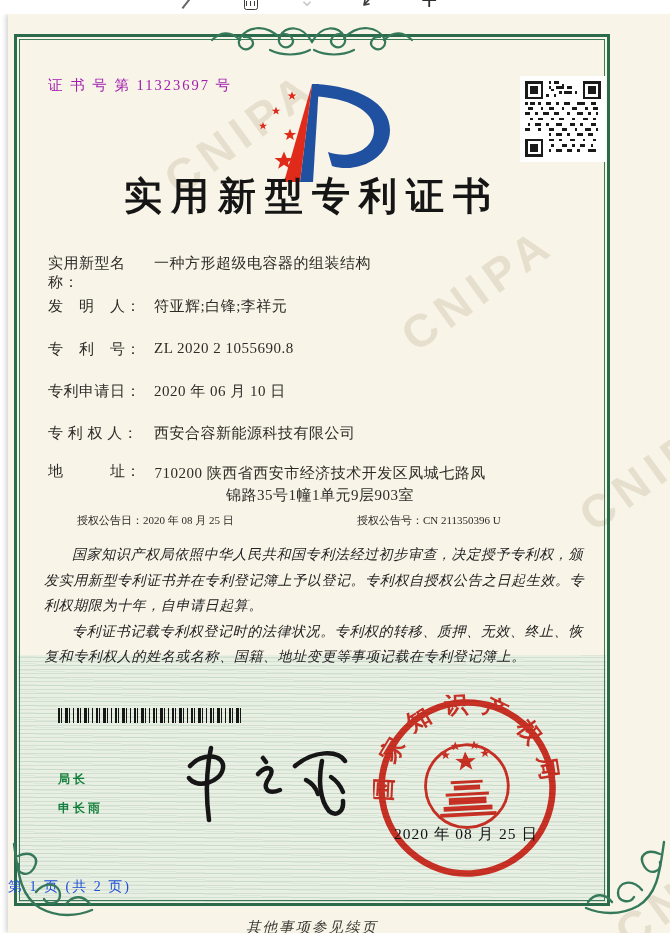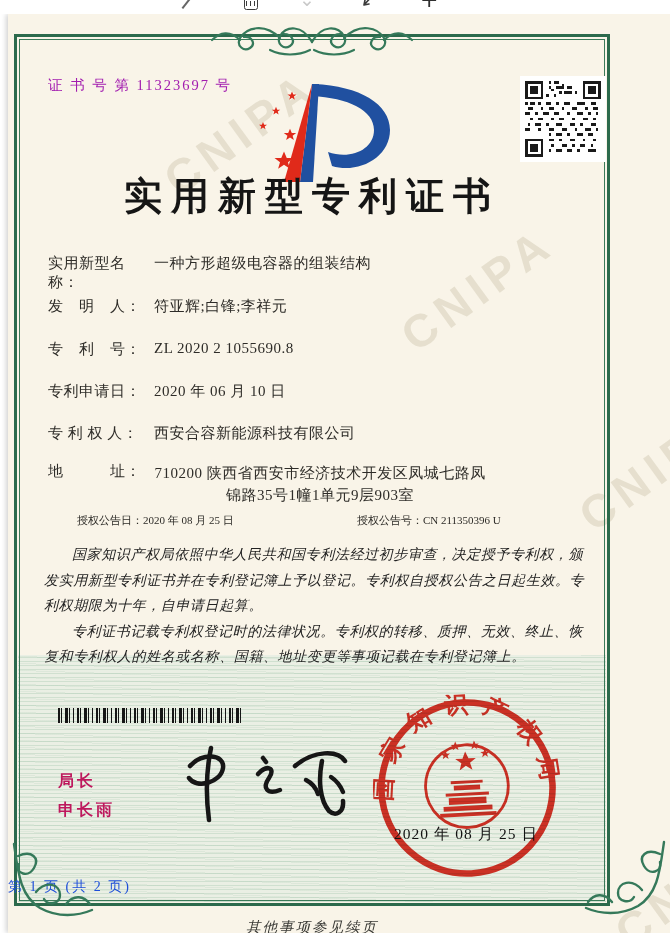--- a/index.html
+++ b/index.html
@@ -61,22 +61,22 @@
   .body-text { position:absolute; left:36px; top:528px; width:548px; z-index:5;
                font-size:14px; line-height:25.5px; color:#222222; font-style:italic; letter-spacing:.6px; }
   .body-text p { text-indent:2em; }
 
   .barcode { position:absolute; left:50px; top:694px; width:183px; height:15px; z-index:5;
              background-image:repeating-linear-gradient(90deg,
                #161616 0 2px, transparent 2px 3px, #161616 3px 4px, transparent 4px 7px,
                #161616 7px 10px, transparent 10px 11px, #161616 11px 12px, transparent 12px 15px,
                #161616 15px 16px, transparent 16px 19px); }
 
-  .signer { position:absolute; left:50px; top:752px; z-index:5; font-size:16px; color:#be185d;
-            font-weight:bold; letter-spacing:3px; line-height:29px; font-family:Liberation Serif, serif; }
+  .signer { position:absolute; left:50px; top:752px; z-index:5; font-size:12px; color:#15803d;
+            font-weight:bold; letter-spacing:3px; line-height:29px; font-family:Liberation Mono, monospace; }
   .signature { position:absolute; left:165px; top:722px; z-index:6; }
 
   .seal { position:absolute; left:365px; top:680px; width:188px; height:188px; z-index:6;
           opacity:.93; transform:rotate(-3deg); mix-blend-mode:multiply; }
   .seal-date { position:absolute; left:386px; top:810px; width:160px; z-index:7;
                font-size:15.5px; color:#121212; letter-spacing:1px; }
 
   .page-note { position:absolute; left:0; top:864px; width:608px; z-index:5;
                font-size:14px; color:#1d4ed8; letter-spacing:2px; }
   .cont-note { position:absolute; left:0; top:904px; width:608px; text-align:center; z-index:5;

